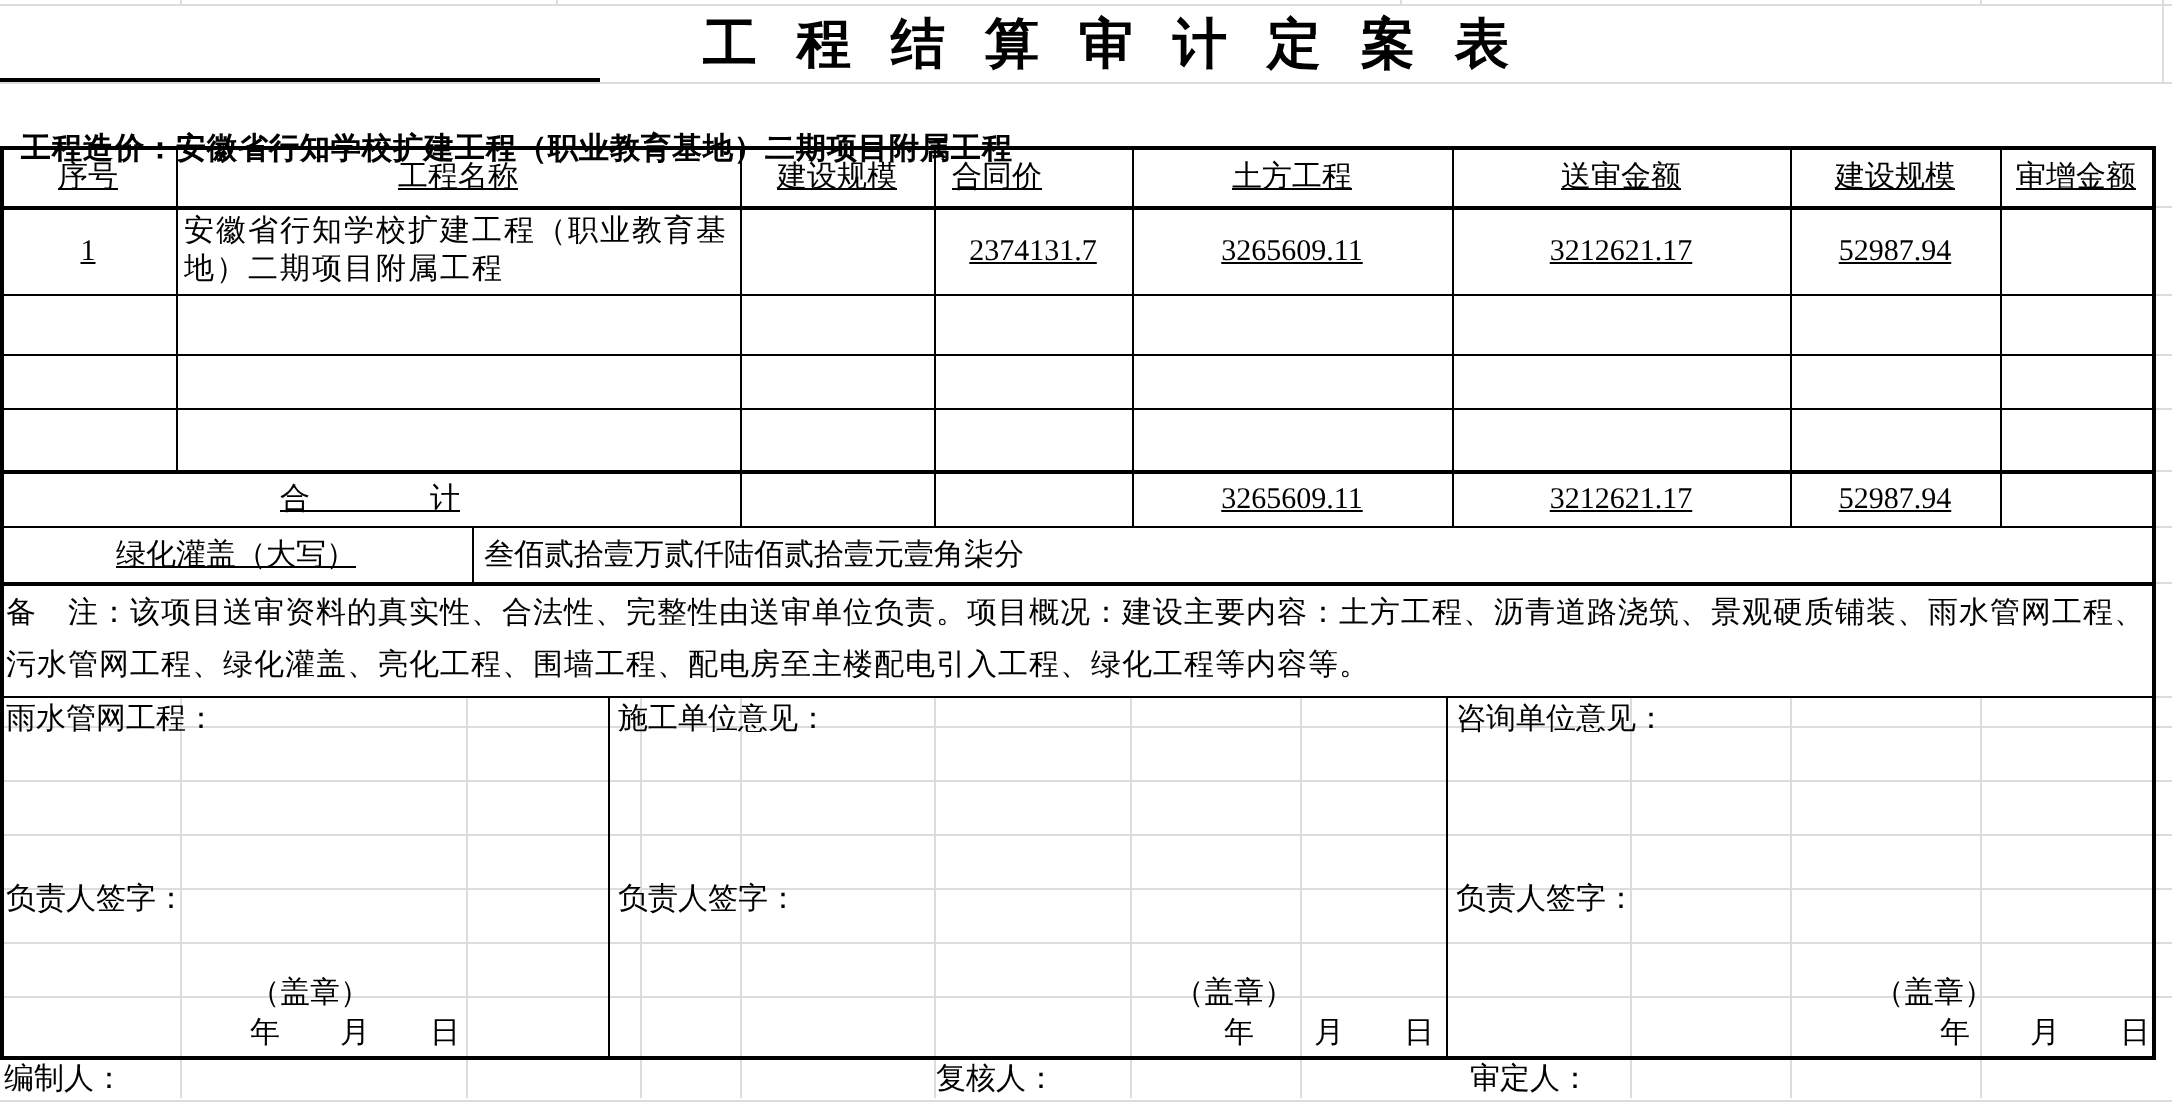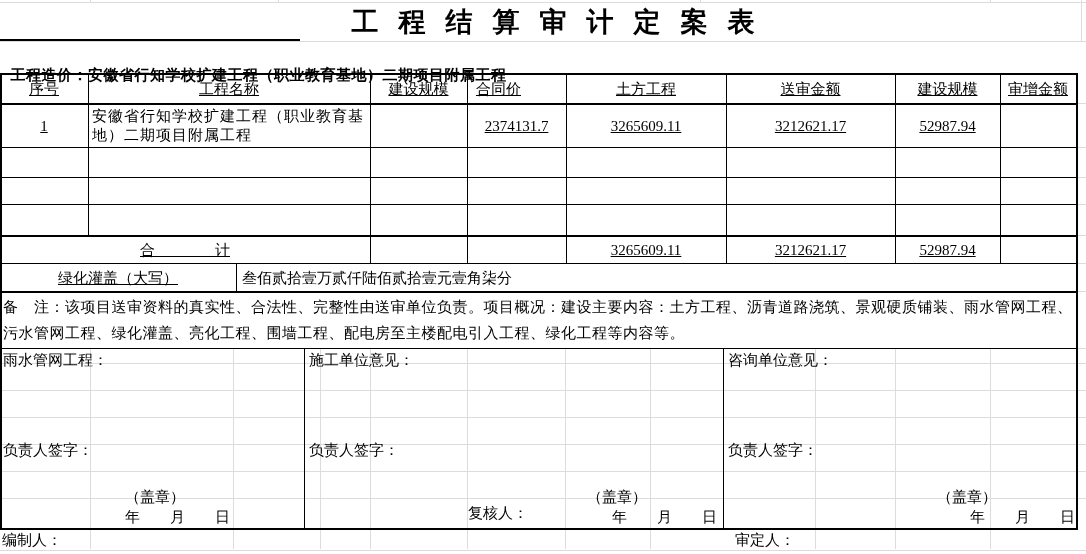--- a/index.html
+++ b/index.html
@@ -126,14 +126,14 @@
 <div class="t" style="left:309px;top:441px">负责人签字：</div>
 <div class="t right" style="left:306px;top:488px;width:415px;padding-right:74px">（盖章）</div>
 <div class="t right" style="left:306px;top:508px;width:415px;padding-right:4px">年　　月　　日</div>
 
 <div class="t" style="left:728px;top:351px">咨询单位意见：</div>
 <div class="t" style="left:728px;top:441px">负责人签字：</div>
 <div class="t right" style="left:725px;top:488px;width:352px;padding-right:80px">（盖章）</div>
 <div class="t right" style="left:725px;top:508px;width:352px;padding-right:2px">年　　月　　日</div>
 
 <div class="t" style="left:2px;top:531px">编制人：</div>
-<div class="t" style="left:468px;top:504px">复核人：</div>
+<div class="t" style="left:468px;top:531px">复核人：</div>
 <div class="t" style="left:735px;top:531px">审定人：</div>
 
 </body></html>

